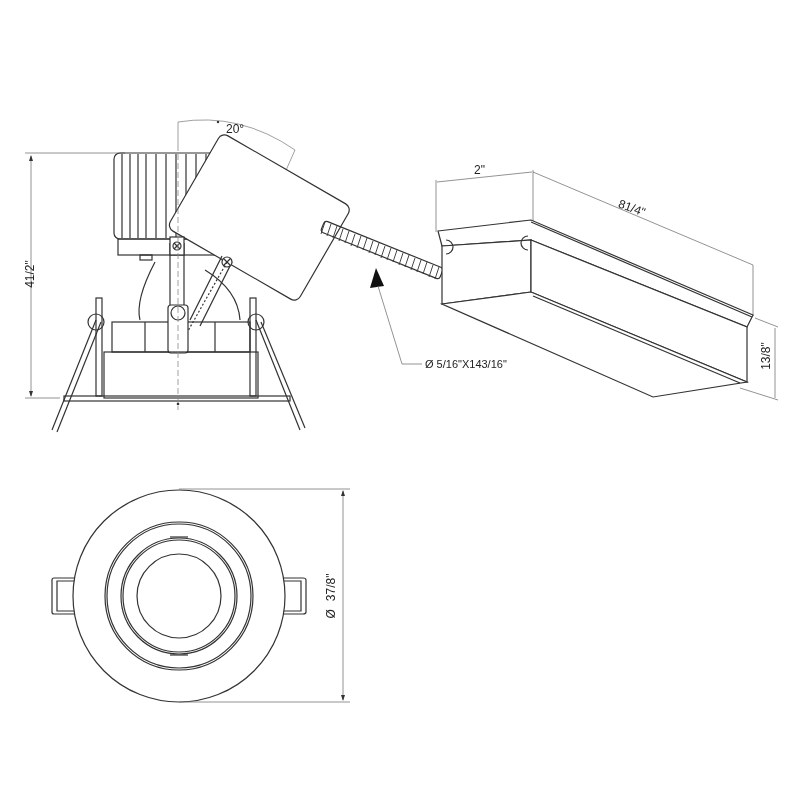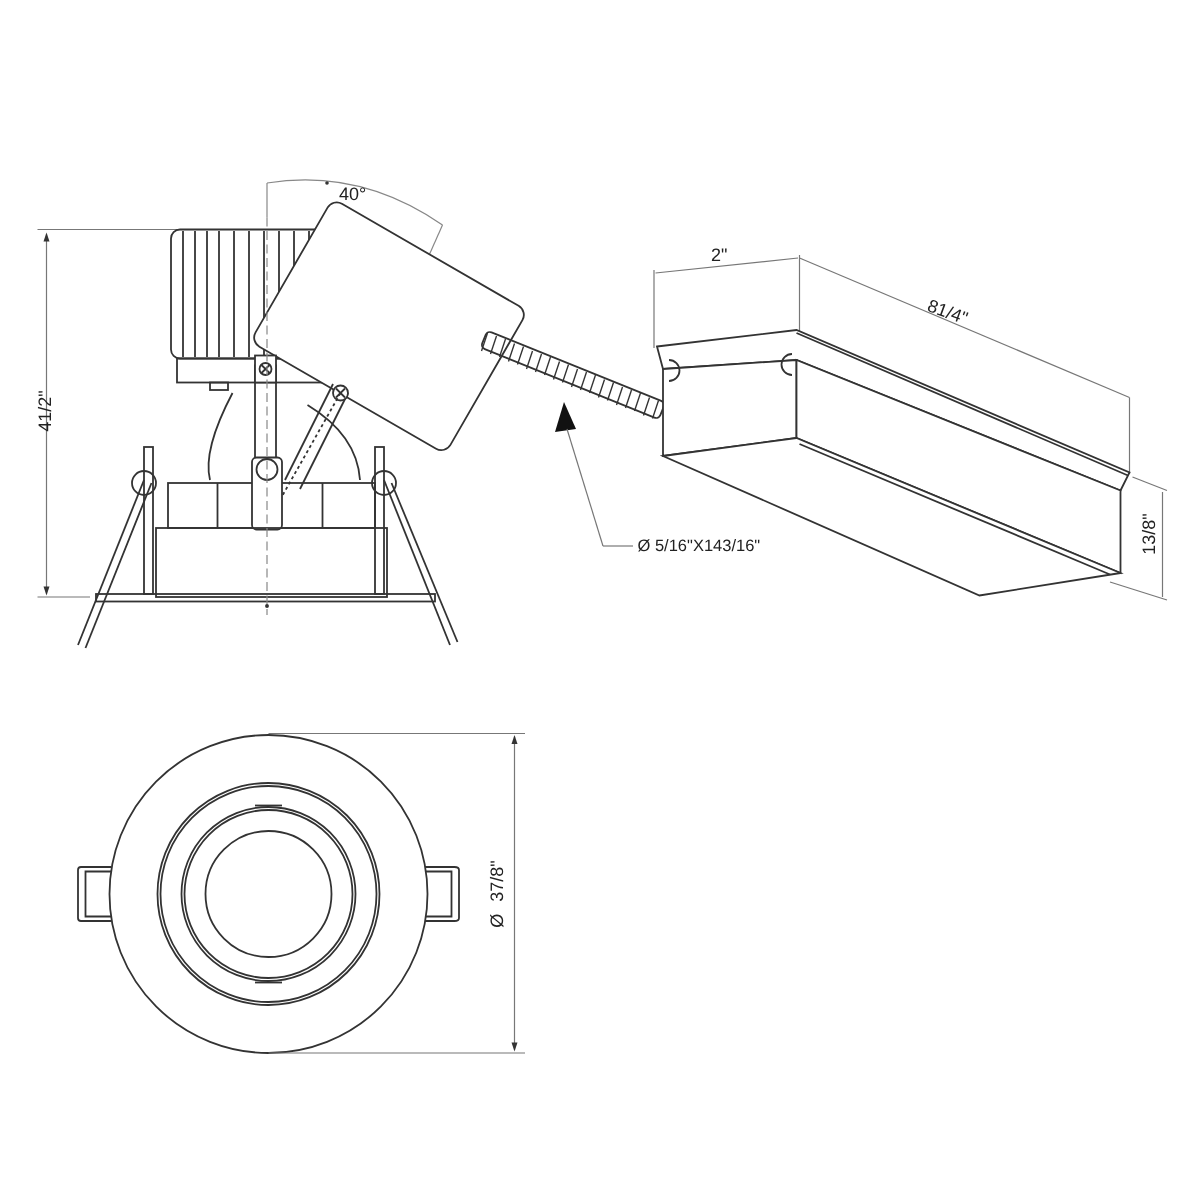--- a/index.html
+++ b/index.html
@@ -165,21 +165,21 @@
       <line class="ln" x1="170" y1="655" x2="188" y2="655"></line>
 
       <line class="dim" x1="179" y1="489" x2="350" y2="489"></line>
       <line class="dim" x1="179" y1="702" x2="350" y2="702"></line>
       <line class="dim" x1="343" y1="491" x2="343" y2="700"></line>
       <polygon points="343,490 341,496 345,496" fill="#333"></polygon>
       <polygon points="343,701 341,695 345,695" fill="#333"></polygon>
     </g>
   </svg>
 
-  <span class="lbl big" style="left:226px; top:123px;">40°</span>
+  <span class="lbl big" style="left:226px; top:123px;">20°</span>
 
   <span class="lbl big rot-90" style="left:10px; top:268px; width:40px; text-align:center;">41/2"</span>
 
   <span class="lbl big" style="left:474px; top:164px;">2"</span>
 
   <span class="lbl big rot-20" style="left:618px; top:202px;">81/4"</span>
 
   <span class="lbl big rot-90" style="left:744px; top:350px; width:44px; text-align:center;">13/8"</span>
 
   <span class="lbl" style="left:425px; top:359px;">Ø 5/16"X143/16"</span>

